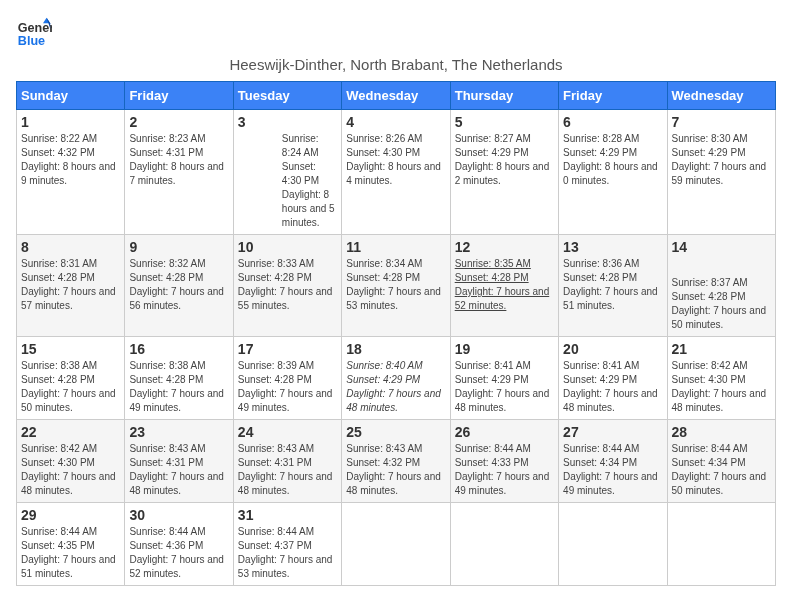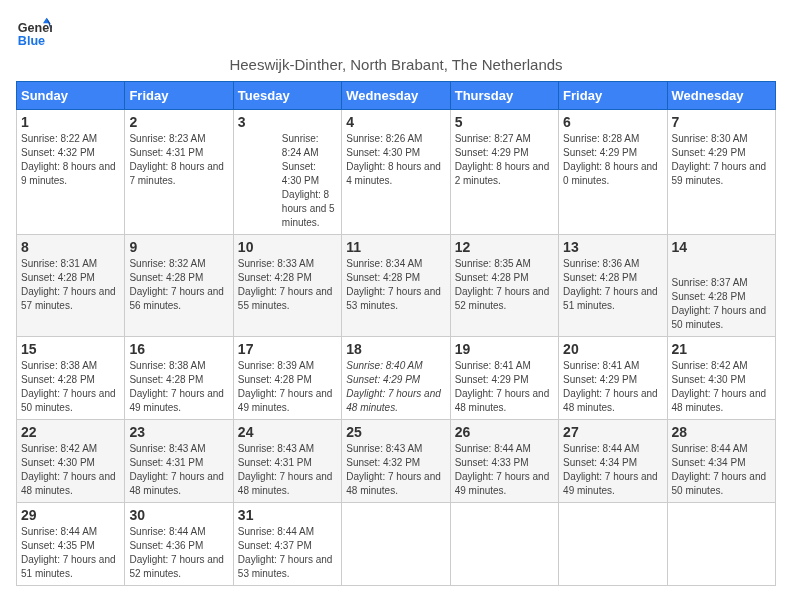--- a/index.html
+++ b/index.html
@@ -173,21 +173,21 @@
 Daylight: 7 hours and 55 minutes.</div>
         </td>
         <td>
           <span class="day-num">11</span>
           <div class="day-info" style="white-space: pre-line;">Sunrise: 8:34 AM
 Sunset: 4:28 PM
 Daylight: 7 hours and 53 minutes.</div>
         </td>
         <td>
           <span class="day-num">12</span>
-          <div class="day-info" style="white-space: pre-line;">Sunrise: 8:35 AM
+          <div class="day-info" style="white-space: pre-line; text-decoration: underline;">Sunrise: 8:35 AM
 Sunset: 4:28 PM
 Daylight: 7 hours and 52 minutes.</div>
         </td>
         <td>
           <span class="day-num">13</span>
           <div class="day-info" style="white-space: pre-line;">Sunrise: 8:36 AM
 Sunset: 4:28 PM
 Daylight: 7 hours and 51 minutes.</div>
         </td>
         <td>

